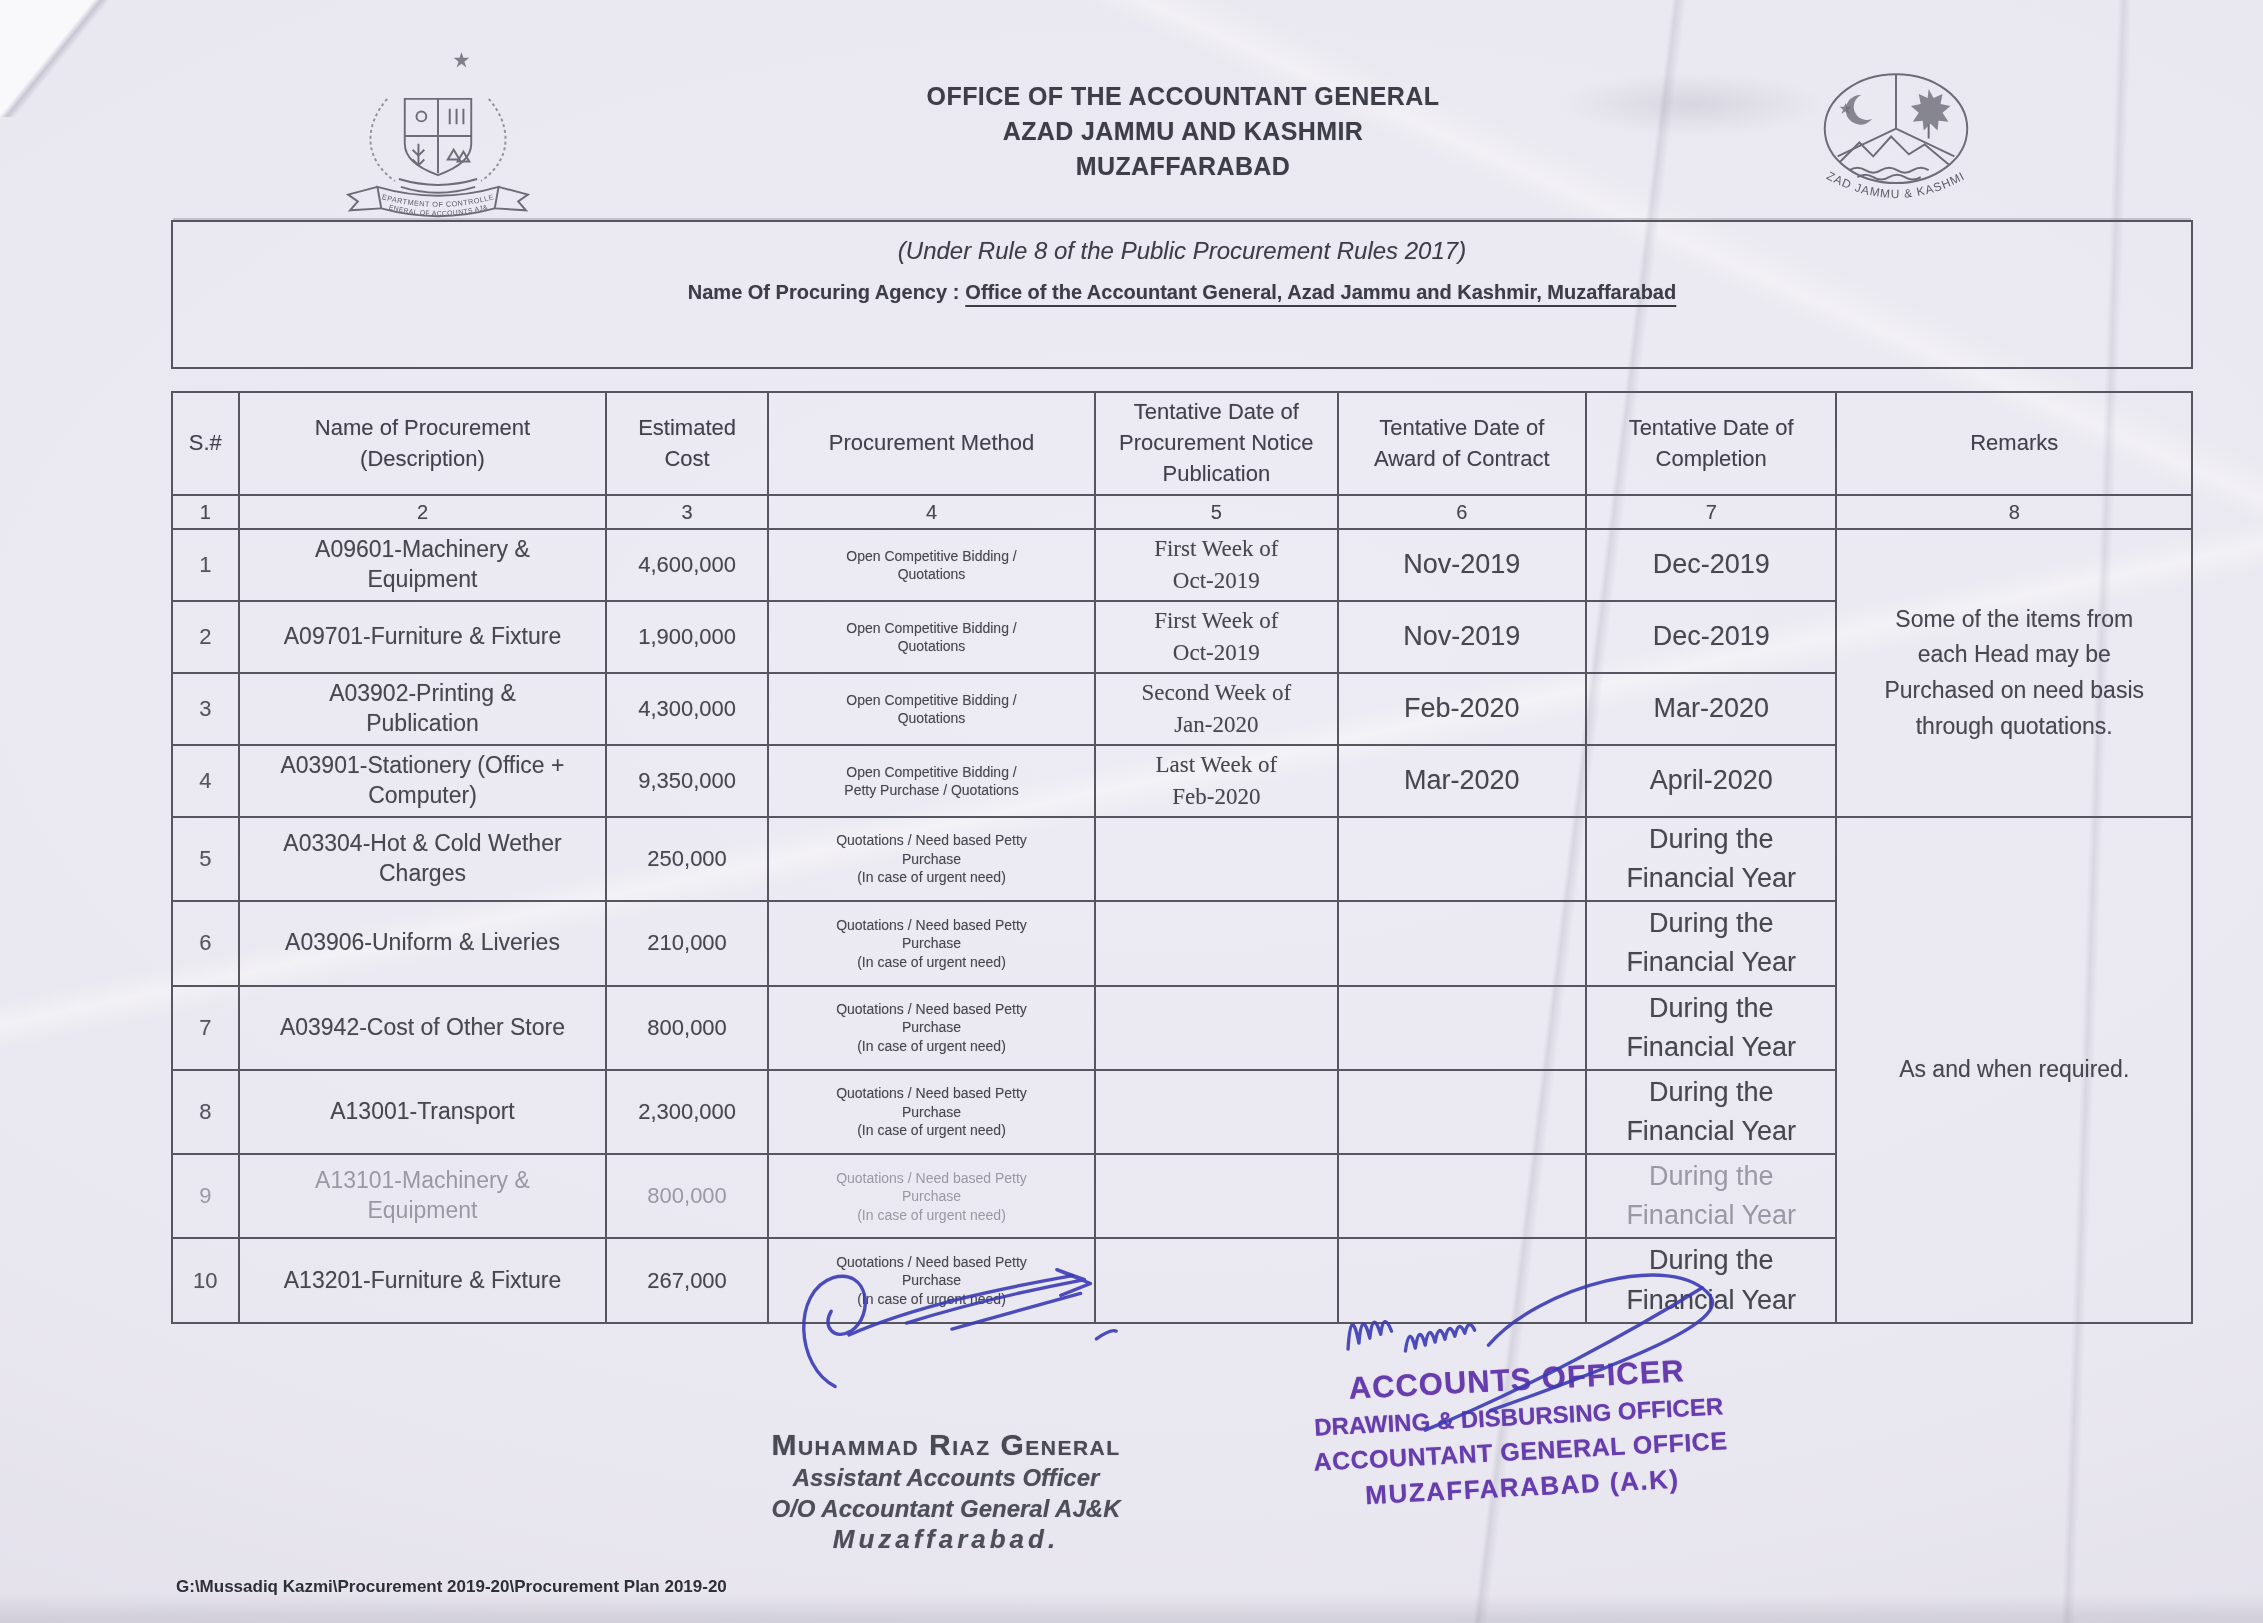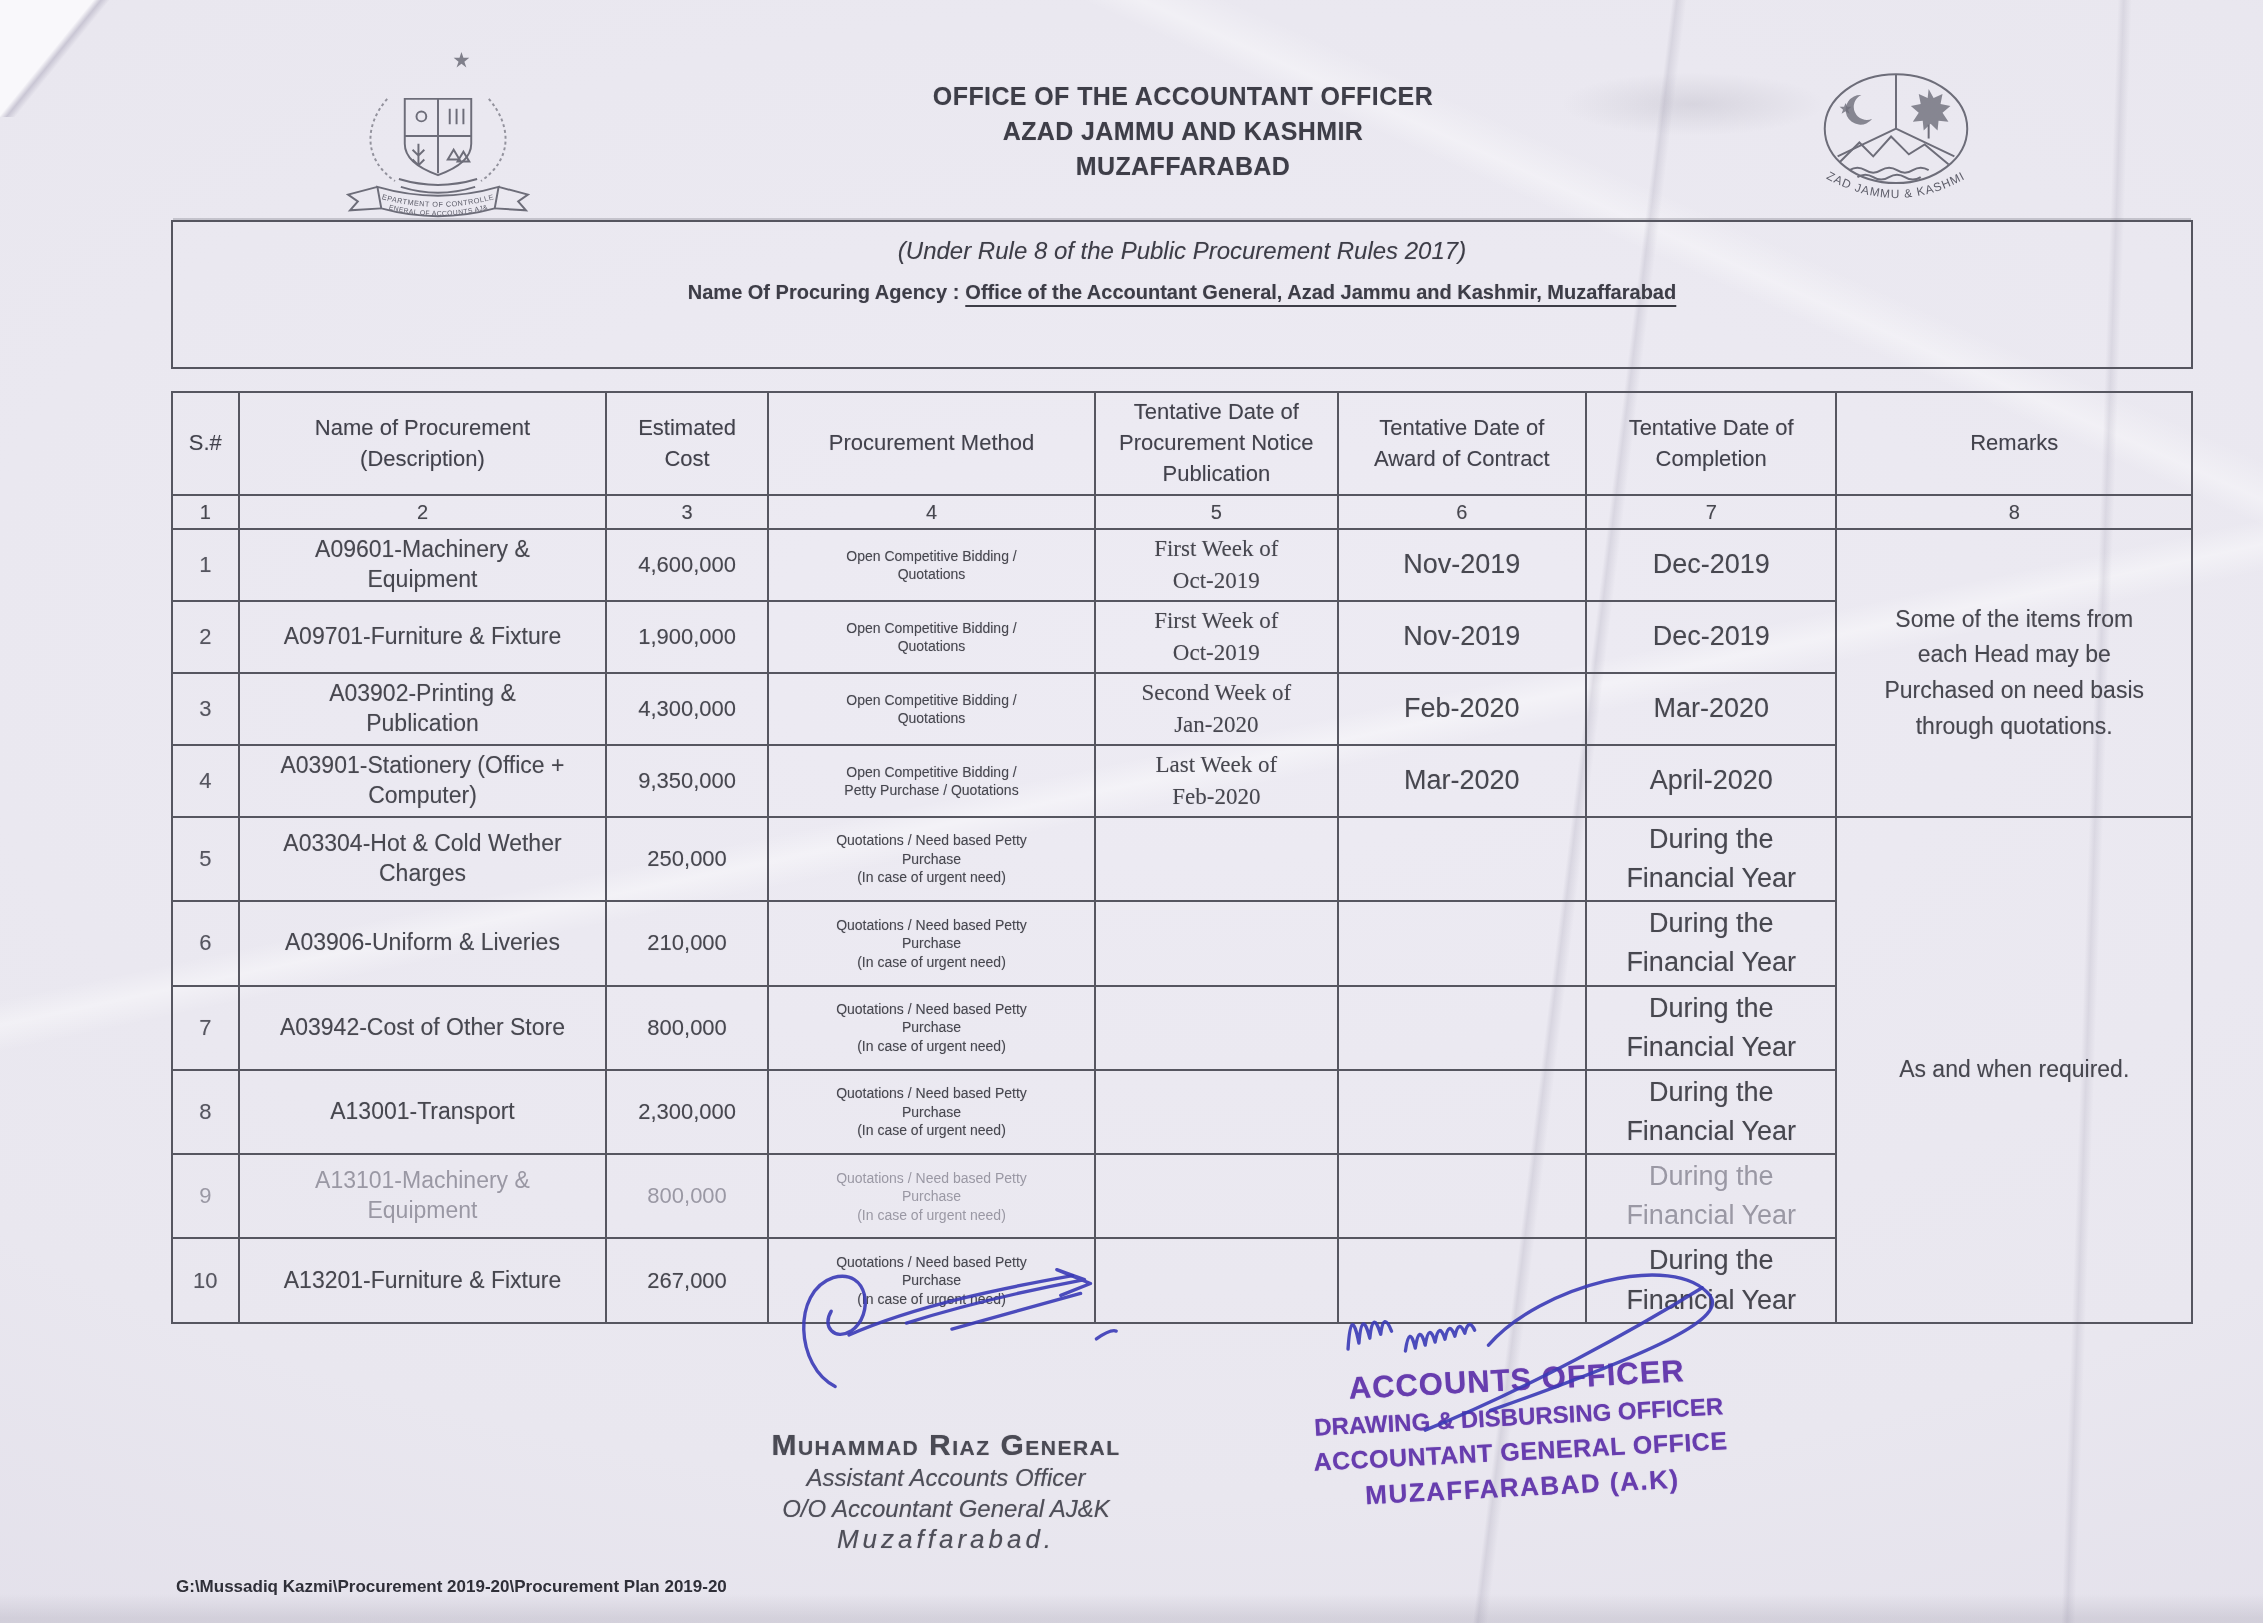--- a/index.html
+++ b/index.html
@@ -56,21 +56,21 @@
   .method-cell{font-size:14px;line-height:1.32;padding:1px 2px;margin-top:30px;}
   .publication-cell{font-size:23px;line-height:1.4;font-family:Liberation Serif, serif;}
   .award-cell,.completion-cell{font-size:27px;line-height:1.45;}
   .remarks-cell{font-size:23px;line-height:1.55;padding:0 16px;}
   tr.faint td{color:#9a98a4;text-shadow:none;}
   
   .sig-left{position:absolute;left:733px;top:1240px;width:426px;text-align:center;z-index:6;color:#4e4e58;}
   .sig-left svg{display:block;margin:0 auto;pointer-events:none;}
   .stamp-name{font-size:30px;font-weight:bold;font-variant:small-caps;letter-spacing:1.5px;color:#4a4a54;
     text-shadow:0 0 1px rgba(64,64,76,.5);}
-  .stamp-line{font-size:24px;font-weight:normal;font-style:italic;line-height:31px;text-shadow:0 0 1px rgba(64,64,76,.4);}
+  .stamp-line{font-size:24px;font-weight:bold;font-style:italic;line-height:31px;text-shadow:0 0 1px rgba(64,64,76,.4);}
   .stamp-city{letter-spacing:4px;font-size:26px;}
   .sig-right{position:absolute;left:1287px;top:1270px;width:465px;z-index:6;}
   .sig-right svg{position:absolute;left:35px;top:-6px;z-index:3;pointer-events:none;}
   .purple-stamp{position:relative;margin-top:91px;text-align:center;transform:rotate(-3deg);
     color:#5c2fa9;z-index:2;opacity:.92;text-shadow:0 0 1px rgba(92,47,169,.65);}
   .ps1{font-size:31px;font-weight:bold;letter-spacing:1px;line-height:38px;}
   .ps2{font-size:24px;font-weight:bold;line-height:35px;}
   .ps3{font-size:25px;font-weight:bold;line-height:35px;letter-spacing:0.5px;}
   .ps4{font-size:26px;font-weight:bold;letter-spacing:1.5px;line-height:36px;}
   .footer-path{position:absolute;left:176px;top:1577px;font-size:17px;font-weight:bold;color:#2f2f38;}
@@ -104,21 +104,21 @@
     <path id="rb2" fill="none" d="M60 163 Q110 176 160 163"></path>
     <text class="emblem-text" font-size="7.5" letter-spacing=".5">
       <textPath href="#rb1" startOffset="50%" text-anchor="middle">DEPARTMENT OF CONTROLLER</textPath>
     </text>
     <text class="emblem-text" font-size="7" letter-spacing=".4">
       <textPath href="#rb2" startOffset="50%" text-anchor="middle">GENERAL OF ACCOUNTS AJ&amp;K</textPath>
     </text>
   </svg>
 
   <div class="letterhead">
-    <div>OFFICE OF THE ACCOUNTANT OFFICER</div>
+    <div>OFFICE OF THE ACCOUNTANT GENERAL</div>
     <div>AZAD JAMMU AND KASHMIR</div>
     <div>MUZAFFARABAD</div>
   </div>
 
   <svg class="emblem-right" viewBox="0 0 190 150">
     <ellipse class="emblem-stroke" cx="95" cy="62" rx="72" ry="55"></ellipse>
     <path class="emblem-stroke" d="M95 7 V62 L36 90 M95 62 L154 90" stroke-width="1.8"></path>
     <path class="emblem-fill" d="M60 28 A15 15 0 1 0 71 52 A12 12 0 1 1 60 28 Z" opacity=".8"></path>
     <polygon class="emblem-fill" points="44,36 45.5,40 50,40 46.5,43 48,47 44,44.5 40,47 41.5,43 38,40 42.5,40" opacity=".8"></polygon>
     <path class="emblem-fill" opacity=".8" d="M128 22 l5 9 l9 -4 l-2 10 l10 2 l-8 7 l6 9 l-10 -1 l-1 10 l-7 -7 l-7 7 l-1 -10 l-10 1 l6 -9 l-8 -7 l10 -2 l-2 -10 l9 4 Z"></path>

